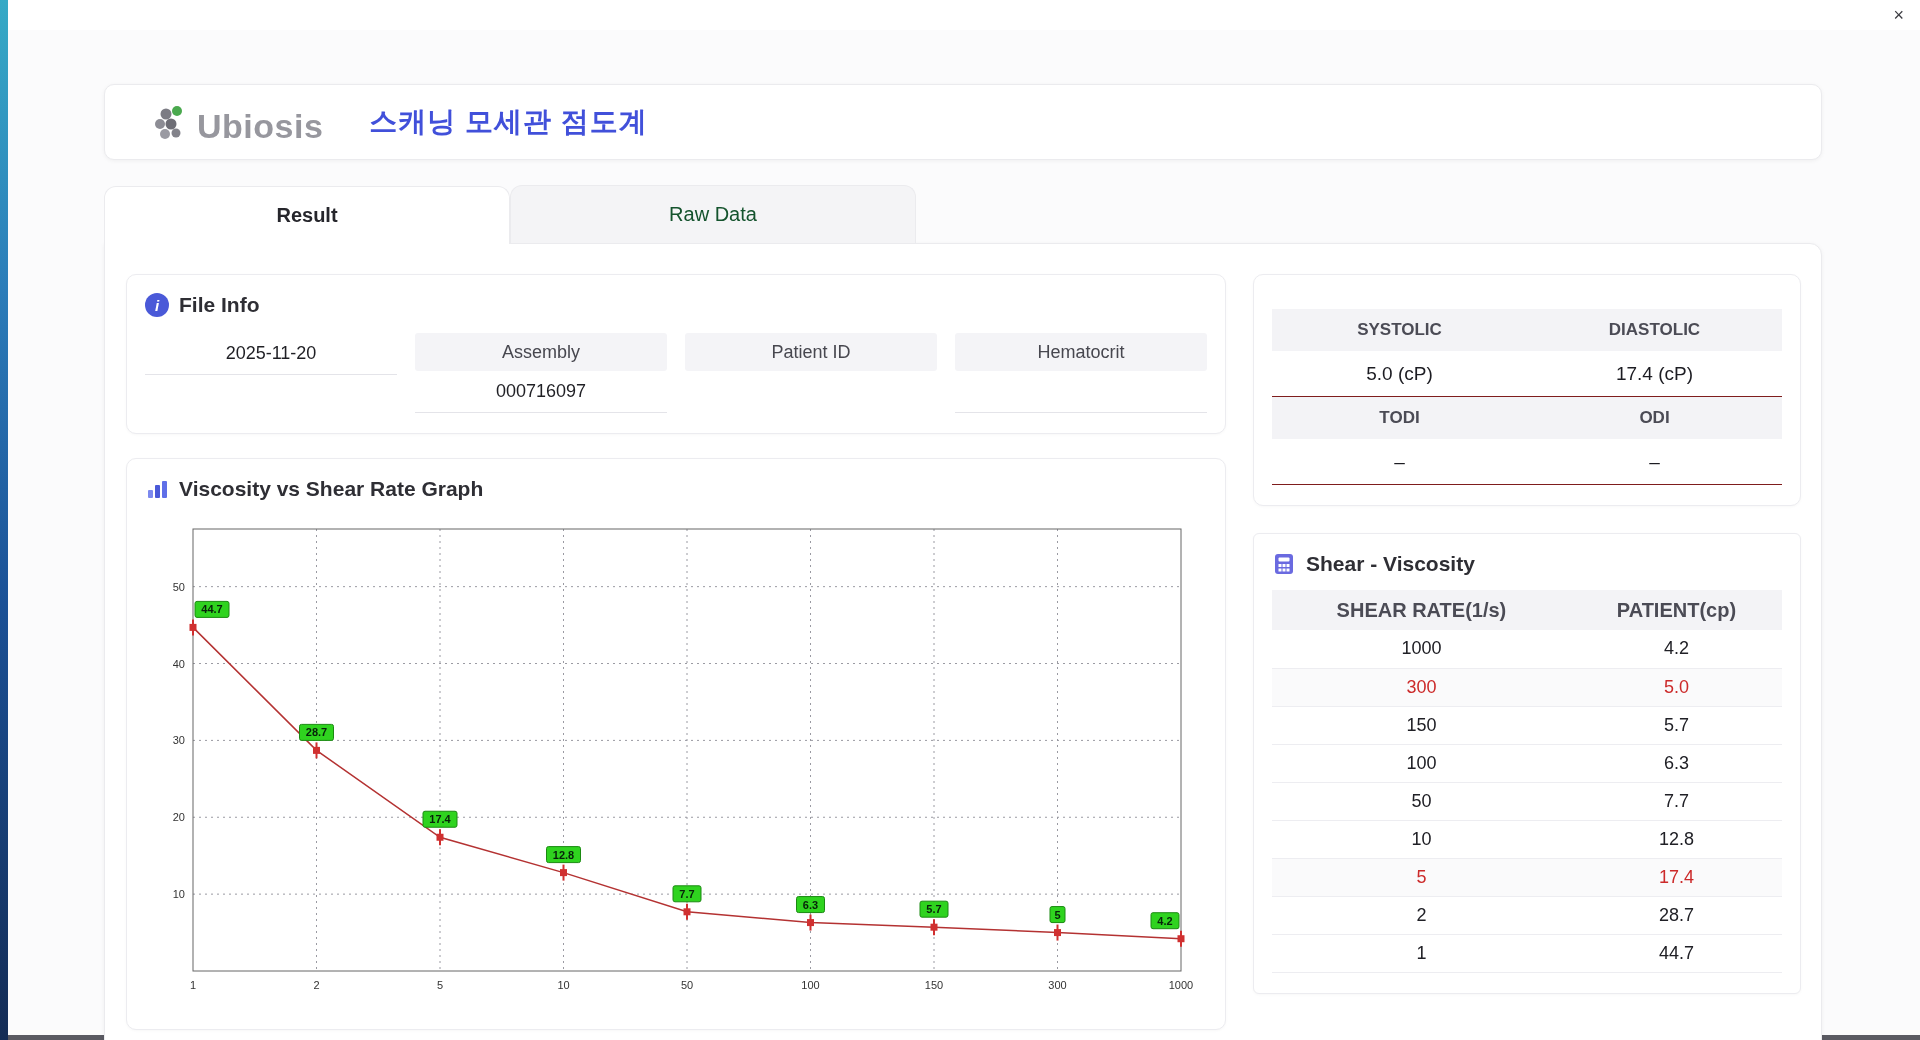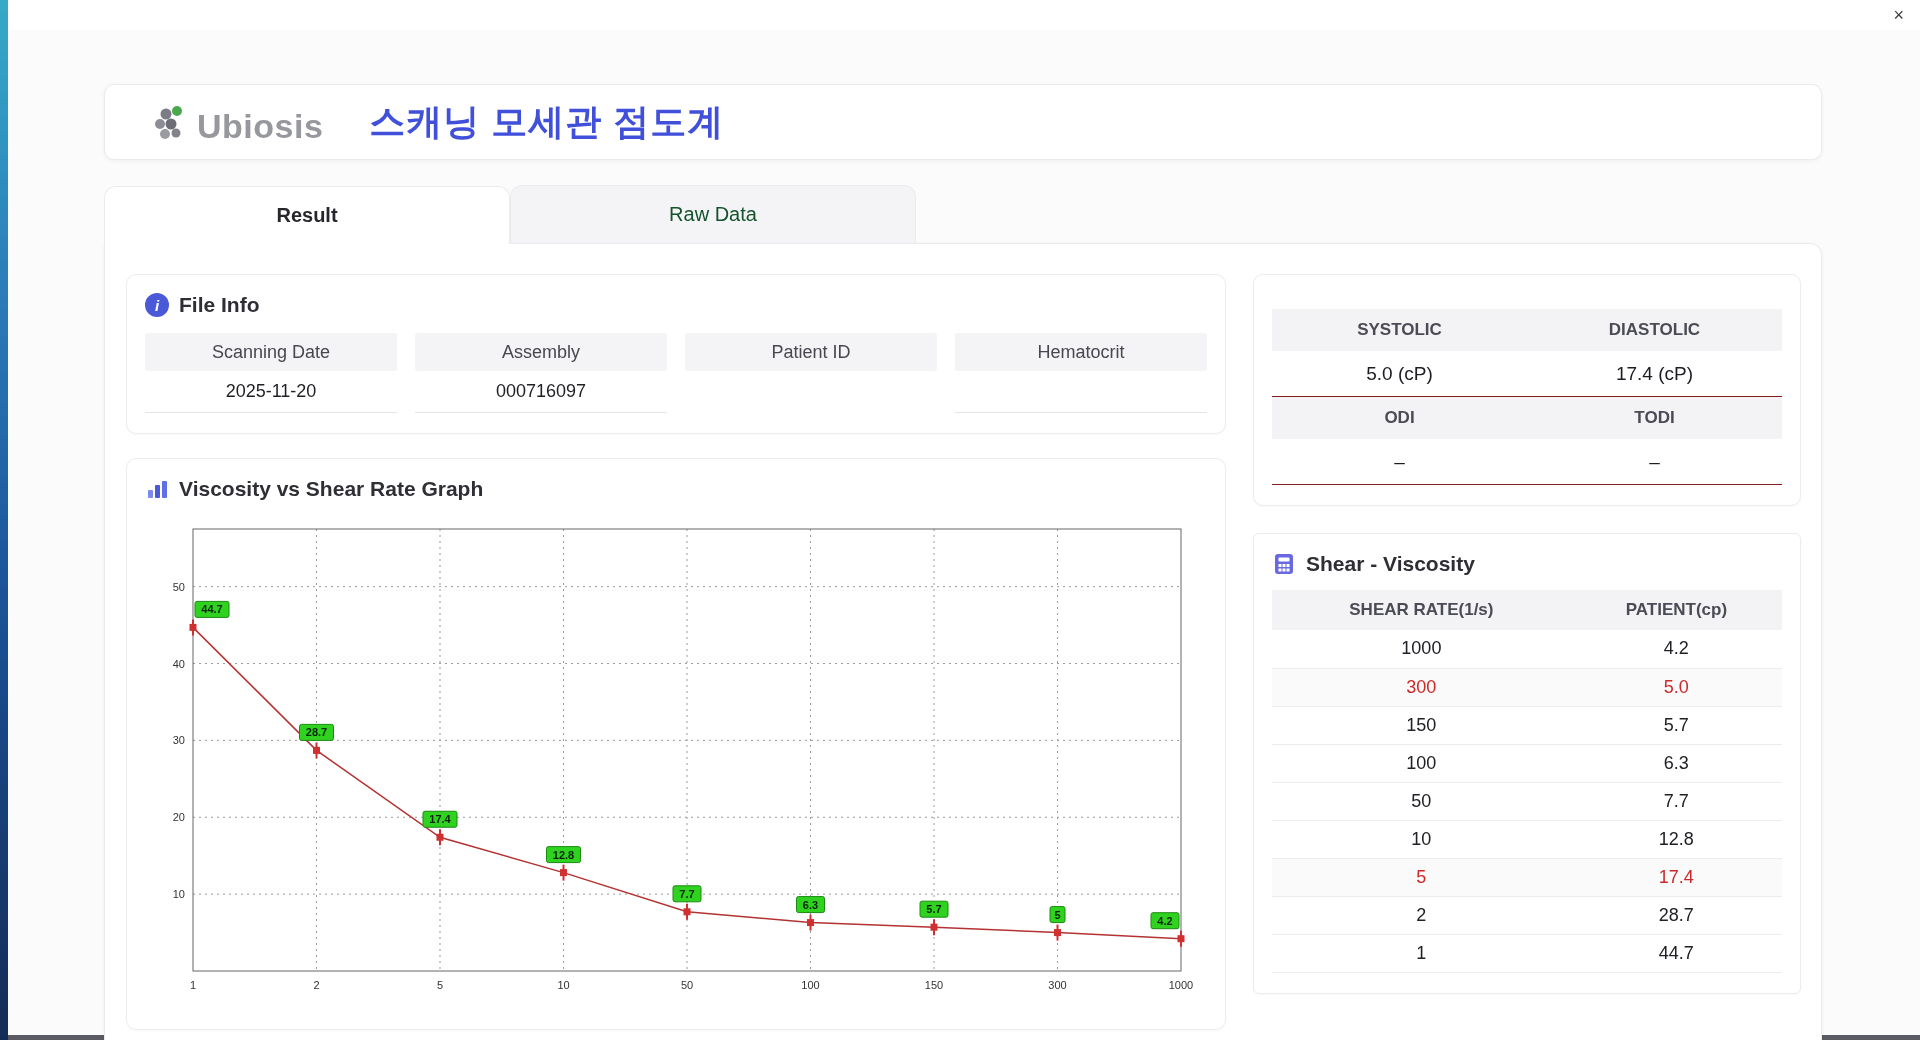--- a/index.html
+++ b/index.html
@@ -13,21 +13,21 @@
   .taskbar-sliver { position:absolute; left:8px; right:0; bottom:0; height:5px; background:#5a5a62; }
   .window { position:absolute; left:8px; top:0; right:0; bottom:5px; background:#fbfbfc; }
   .titlebar { height:30px; background:#ffffff; position:relative; }
   .close-btn { position:absolute; right:16px; top:4px; font-size:18px; color:#3c3c42; line-height:22px; cursor:default; }
   .page { padding:54px 98px 0 96px; }
 
   .header-card { height:76px; background:#fff; border:1px solid #ebebee; border-radius:10px;
     box-shadow:0 1px 4px rgba(0,0,0,.05); display:flex; align-items:center; padding:1px 44px; }
   .logo { display:flex; align-items:flex-end; gap:4px; }
   .logo-text { font-size:34px; font-weight:700; color:#97979e; letter-spacing:.5px; line-height:1; }
-  .header-title { margin-left:46px; font-size:36px; font-weight:700; color:#4150da; letter-spacing:1px; }
+  .header-title { margin-left:46px; font-size:28px; font-weight:700; color:#4150da; letter-spacing:1px; }
 
   .tabs { display:flex; margin-top:25px; align-items:flex-end; }
   .tab { width:406px; height:58px; display:flex; align-items:center; justify-content:center;
     font-size:20px; border-radius:12px 12px 0 0; }
   .tab.active { background:#fff; border:1px solid #ebebee; border-bottom:none; font-weight:700;
     color:#26262c; z-index:2; margin-bottom:-1px; position:relative; }
   .tab.inactive { background:#f4f4f6; border:1px solid #ebebee; border-bottom:none; color:#14532d; }
 
   .main-card { background:#fff; border:1px solid #ebebee; border-radius:0 12px 12px 12px;
     box-shadow:0 1px 4px rgba(0,0,0,.05); padding:30px 20px 26px 21px; display:flex; gap:27px; }
@@ -51,21 +51,21 @@
   #chart { margin-top:12px; }
 
   .bv-grid { display:grid; grid-template-columns:1fr 1fr; margin-top:16px; }
   .bv-head { background:#f3f3f6; height:42px; display:flex; align-items:center; justify-content:center;
     font-size:17px; color:#4b4b55; font-weight:600; }
   .bv-val { height:46px; display:flex; align-items:center; justify-content:center;
     font-size:19px; color:#1c1c22; border-bottom:1px solid #7f1d1d; }
 
   .shear-panel { margin-top:27px;border-radius:6px; }
   .shear-table { width:100%; border-collapse:collapse; margin-top:14px; }
-  .shear-table th { background:#f3f3f6; height:40px; font-size:17px; color:#4b4b55; font-weight:600; }
+  .shear-table th { background:#f3f3f6; height:40px; font-size:20px; color:#4b4b55; font-weight:600; }
   .shear-table td { height:38px; text-align:center; font-size:18px; color:#202026; border-bottom:1px solid #ededf1; }
   .shear-table tr.hl td { color:#cc2a2a; background:#fafafb; }
 </style>
 </head>
 <body>
 
 <div class="desktop-sliver"></div>
 <div class="taskbar-sliver"></div>
 
 <div class="window">
@@ -103,21 +103,20 @@
 
       <div class="col-left">
 
         <div class="panel">
           <div class="panel-header">
             <span class="info-icon">i</span>
             <span>File Info</span>
           </div>
           <div class="fields">
             <div>
-              <div class="field-label">Scanning Date</div>
               <div class="field-value">2025-11-20</div>
             </div>
             <div>
               <div class="field-label">Assembly</div>
               <div class="field-value">000716097</div>
             </div>
             <div>
               <div class="field-label">Patient ID</div>
             </div>
             <div>
@@ -208,22 +207,22 @@
       </div>
 
       <div class="col-right">
 
         <div class="panel">
           <div class="bv-grid">
             <div class="bv-head">SYSTOLIC</div>
             <div class="bv-head">DIASTOLIC</div>
             <div class="bv-val">5.0 (cP)</div>
             <div class="bv-val">17.4 (cP)</div>
+            <div class="bv-head">TODI</div>
             <div class="bv-head">ODI</div>
-            <div class="bv-head">TODI</div>
             <div class="bv-val">–</div>
             <div class="bv-val">–</div>
           </div>
         </div>
 
         <div class="panel shear-panel">
           <div class="panel-header">
             <svg width="24" height="24" viewBox="0 0 24 24">
               <rect x="3" y="2" width="18" height="20" rx="3" fill="#6a6ae0"></rect>
               <rect x="6.5" y="5.5" width="11" height="4" rx="1" fill="#fff"></rect>

